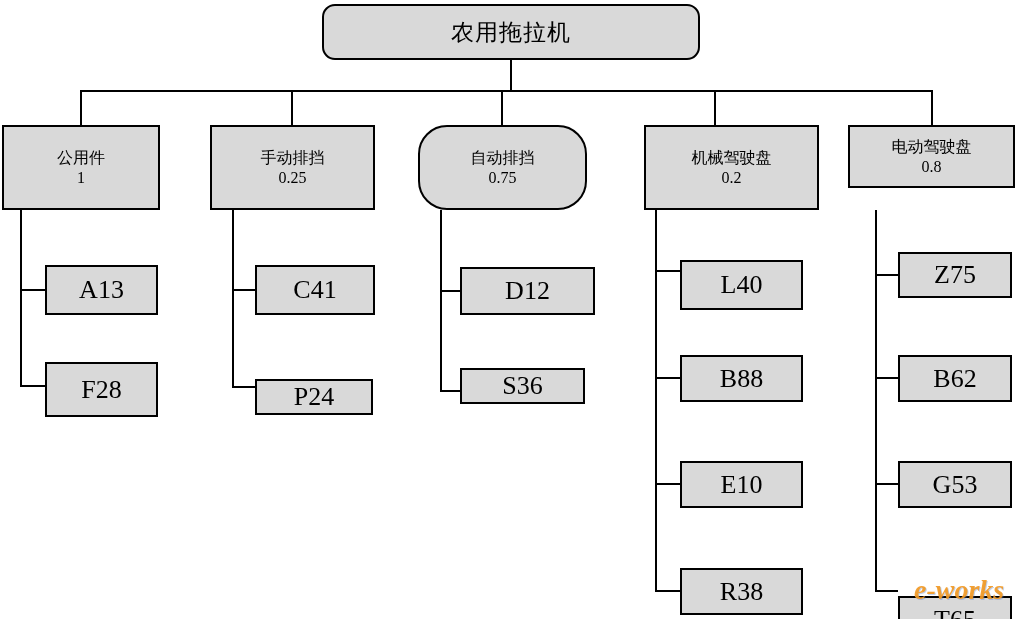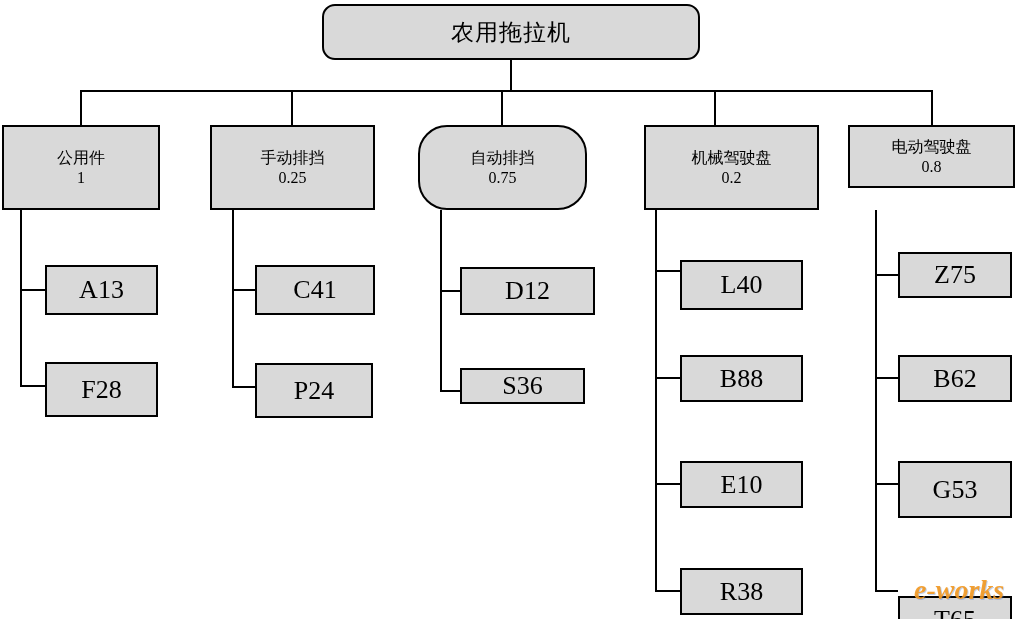--- a/index.html
+++ b/index.html
@@ -80,21 +80,21 @@
   <div class="node branch-node" style="left:210px; top:125px; width:165px; height:85px;">
     <span>手动排挡</span>
     <span>0.25</span>
   </div>
   <div class="line" style="left:232px; top:210px; width:2px; height:177px;"></div>
   <div class="line" style="left:232px; top:289px; width:23px; height:2px;"></div>
   <div class="line" style="left:232px; top:386px; width:23px; height:2px;"></div>
   <div class="node leaf-node" style="left:255px; top:265px; width:120px; height:50px;">
     <span>C41</span>
   </div>
-  <div class="node leaf-node" style="left:255px; top:363px; width:118px; height:55px;">
+  <div class="node leaf-node" style="left:255px; top:379px; width:118px; height:36px;">
     <span>P24</span>
   </div>
 
   <div class="node branch-node" style="left:418px; top:125px; width:169px; height:85px;border-radius:29px;">
     <span>自动排挡</span>
     <span>0.75</span>
   </div>
   <div class="line" style="left:440px; top:210px; width:2px; height:181px;"></div>
   <div class="line" style="left:440px; top:290px; width:20px; height:2px;"></div>
   <div class="line" style="left:440px; top:390px; width:20px; height:2px;"></div>
@@ -135,21 +135,21 @@
   <div class="line" style="left:875px; top:274px; width:23px; height:2px;"></div>
   <div class="line" style="left:875px; top:377px; width:23px; height:2px;"></div>
   <div class="line" style="left:875px; top:483px; width:23px; height:2px;"></div>
   <div class="line" style="left:875px; top:590px; width:23px; height:2px;"></div>
   <div class="node leaf-node" style="left:898px; top:252px; width:114px; height:46px;">
     <span>Z75</span>
   </div>
   <div class="node leaf-node" style="left:898px; top:355px; width:114px; height:47px;">
     <span>B62</span>
   </div>
-  <div class="node leaf-node" style="left:898px; top:461px; width:114px; height:57px;">
+  <div class="node leaf-node" style="left:898px; top:461px; width:114px; height:47px;">
     <span>G53</span>
   </div>
   <div class="node leaf-node" style="left:898px; top:596px; width:114px; height:47px;">
     <span>T65</span>
   </div>
 
   <div class="watermark">e-works</div>
 
 </div>
 

